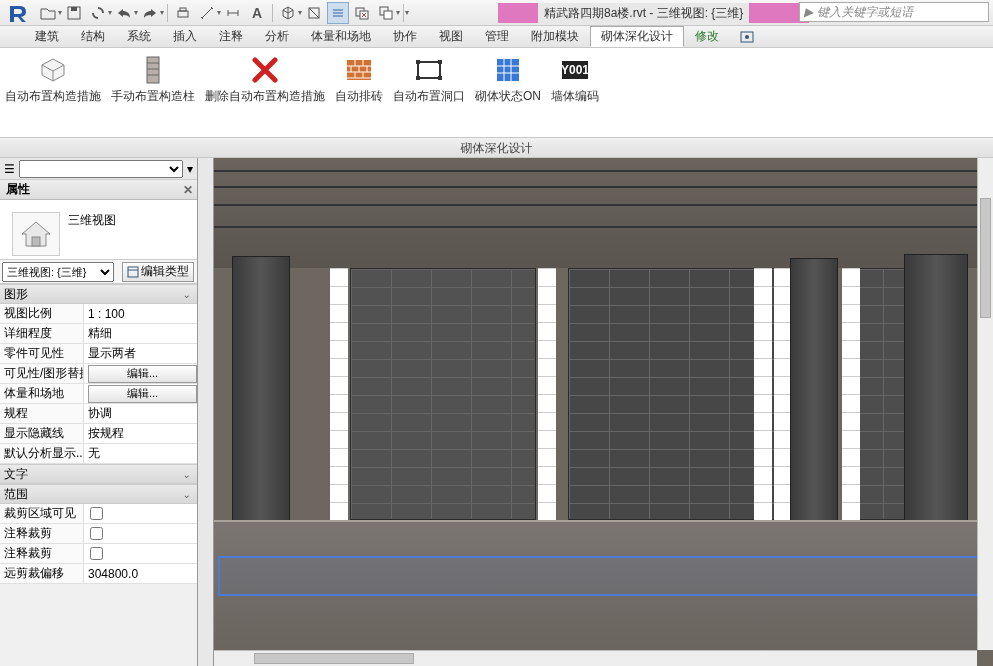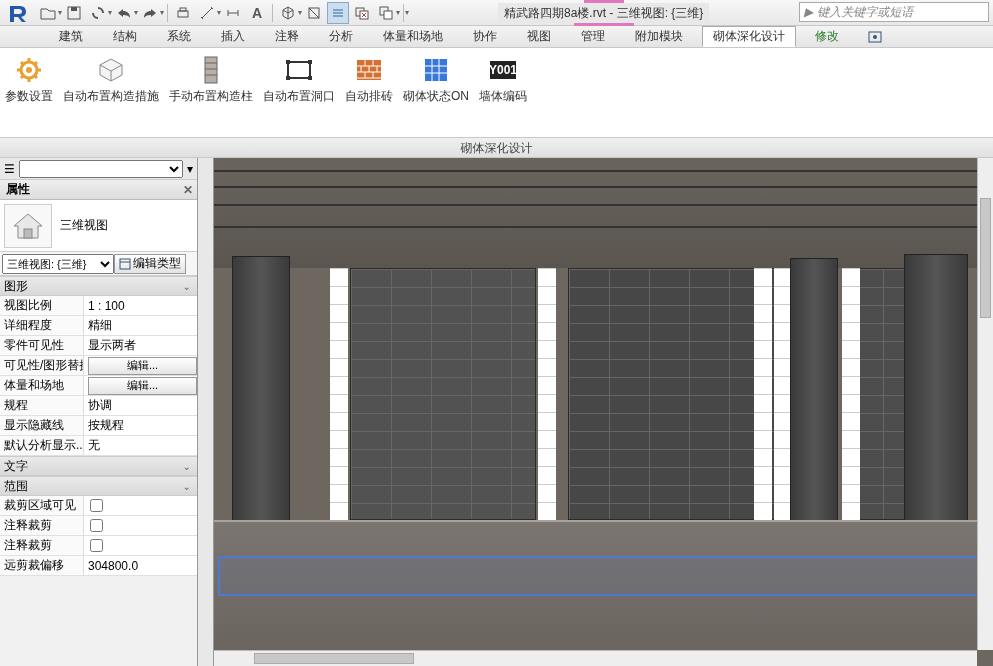--- a/index.html
+++ b/index.html
@@ -4,27 +4,27 @@
 <style>
 * { margin: 0; padding: 0; box-sizing: border-box; font-family: "Microsoft YaHei", Arial, sans-serif; font-size: 12px; }
 body { background: #fff; width: 993px; height: 666px; overflow: hidden; position: relative; }
 
 
 .qat { height: 26px; background: linear-gradient(#f7f7f7,#e8e8e8); display: flex; align-items: center; border-bottom: 1px solid #c8c8c8; }
 .app-logo { width: 32px; height: 24px; display: flex; align-items: center; justify-content: center; margin: 0 2px; }
 .qat-btn { width: 22px; height: 22px; display: flex; align-items: center; justify-content: center; color: #555; margin: 0 1px; }
 .qat-sep { width: 1px; height: 18px; background: #bbb; margin: 0 3px; }
 .drop { font-size: 8px; margin-left: -2px; color: #666; }
-.title-bar { position: absolute; left: 498px; top: 0; display: flex; align-items: center; height: 26px; flex-direction: column; }
+.title-bar { position: absolute; left: 498px; top: 0; display: flex; align-items: center; height: 26px; }
 .title-pink { background: #e078c0; height: 20px; width: 40px; }
 .title-text { background: #e8e8e8; padding: 0 6px; height: 20px; line-height: 20px; color: #333; }
 .search-box { position: absolute; right: 4px; top: 2px; width: 190px; height: 20px; border: 1px solid #aaa; background: #fff; font-style: italic; color: #888; padding: 0 4px; display: flex; align-items: center; }
 
 
-.menu-row { height: 22px; background: linear-gradient(#f4f4f4,#e4e4e4); display: flex; align-items: stretch; border-bottom: 1px solid #c8c8c8; padding-left: 48px; gap: 8px; }
+.menu-row { height: 22px; background: linear-gradient(#f4f4f4,#e4e4e4); display: flex; align-items: stretch; border-bottom: 1px solid #c8c8c8; padding-left: 24px; }
 .menu-item { padding: 0 10px; display: flex; align-items: center; color: #333; border: 1px solid transparent; }
 .menu-item.active { background: #fff; border: 1px solid #aaa; border-bottom: 1px solid #fff; }
 .menu-item.mod { color: #2a7a2a; }
 .menu-extra { margin-left: 6px; width: 22px; display: flex; align-items: center; justify-content: center; }
 
 
 .ribbon { height: 90px; background: #fff; border-bottom: 1px solid #c8c8c8; display: flex; align-items: flex-start; padding-top: 4px; }
 .rbtn { display: flex; flex-direction: column; align-items: center; padding: 2px 4px; margin: 0 1px; }
 .rbtn .ico { width: 32px; height: 32px; display: flex; align-items: center; justify-content: center; }
 .rbtn .lbl { font-size: 12px; color: #333; margin-top: 2px; text-align: center; white-space: nowrap; }
@@ -35,26 +35,26 @@
 .below { position: absolute; top: 158px; bottom: 0; left: 0; right: 0; display: flex; }
 
 .left-col { width: 198px; background: #f0f0f0; display: flex; flex-direction: column; border-right: 1px solid #999; }
 .typebar { height: 22px; background: #e8e8e8; display: flex; align-items: center; padding: 0 4px; border-bottom: 1px solid #ccc; }
 .typebar select { flex: 1; height: 18px; font-size: 11px; }
 .typebar .lines { margin-left: 4px; }
 
 .props-header { height: 20px; background: linear-gradient(#eee,#ddd); border-bottom: 1px solid #bbb; padding-left: 6px; display: flex; align-items: center; font-weight: bold; position: relative; }
 .props-header .x { position: absolute; right: 4px; color: #666; }
 
-.type-sel { height: 52px; background: #fff; display: flex; align-items: center; padding: 4px; border-bottom: 1px solid #ccc; }
+.type-sel { height: 60px; background: #fff; display: flex; padding: 12px; border-bottom: 1px solid #ccc; }
 .type-sel .house { width: 48px; height: 44px; border: 1px solid #ccc; background: #f8f8f8; display: flex; align-items: center; justify-content: center; margin-right: 8px; }
 
 .instance-row { height: 24px; display: flex; align-items: center; padding: 2px; background: #f6f6f6; border-bottom: 1px solid #ccc; }
 .instance-row select { width: 112px; height: 20px; font-size: 11px; }
-.edit-type-btn { margin-left: 0; height: 20px; padding: 8px 4px; font-size: 11px; display: flex; align-items: center; border: 1px solid #999; background: linear-gradient(#fff,#e4e4e4); }
+.edit-type-btn { margin-left: 8px; height: 20px; padding: 8px 4px; font-size: 11px; display: flex; align-items: center; border: 1px solid #999; background: linear-gradient(#fff,#e4e4e4); }
 
 .grp-head { height: 20px; background: linear-gradient(#eaeaea,#d8d8d8); padding-left: 4px; display: flex; align-items: center; border-top: 1px solid #ccc; border-bottom: 1px solid #ccc; position: relative; }
 .grp-head .exp { position: absolute; right: 6px; font-size: 10px; color: #666; }
 
 .prow { height: 20px; display: flex; border-bottom: 1px solid #e0e0e0; background: #fff; }
 .prow .pl { width: 84px; padding-left: 4px; display: flex; align-items: center; border-right: 1px solid #ddd; background: #fafafa; overflow: hidden; white-space: nowrap; }
 .prow .pv { flex: 1; padding-left: 4px; display: flex; align-items: center; }
 .prow .pv.btn button { width: 100%; height: 18px; font-size: 11px; background: linear-gradient(#fff,#e4e4e4); border: 1px solid #999; }
 .prow .pv input[type=checkbox]{ margin-left: 2px; }
 
@@ -211,69 +211,65 @@
         <rect x="1" y="1" width="12" height="10" fill="none" stroke="#357"></rect>
         <circle cx="7" cy="6" r="2" fill="#357"></circle>
       </svg>
     </div>
   </div>
 
 <div class="ribbon" id="ribbon">
     <div class="rbtn">
       <div class="ico">
         <svg width="30" height="30">
-          <circle cx="15" cy="15" r="8" fill="none" stroke="#e8a030" stroke-width="3"></circle>
-          <circle cx="15" cy="15" r="3" fill="#e8a030"></circle>
-          <g stroke="#e8a030" stroke-width="3">
-            <path d="M15 3v4M15 23v4M3 15h4M23 15h4M7 7l3 3M20 20l3 3M23 7l-3 3M10 20l-3 3"></path>
-          </g>
-        </svg>
-      </div>
-      <div class="lbl">参数设置</div>
-    </div>
-    <div class="rbtn">
-      <div class="ico">
-        <svg width="30" height="30">
           <path d="M15 4l11 6v10l-11 6-11-6V10z" fill="#f4f4f4" stroke="#888"></path>
           <path d="M4 10l11 6 11-6M15 16v10" fill="none" stroke="#888"></path>
         </svg>
       </div>
       <div class="lbl">自动布置构造措施</div>
     </div>
     <div class="rbtn">
       <div class="ico">
         <svg width="30" height="30">
           <rect x="9" y="2" width="12" height="26" fill="#b8b0a8" stroke="#666"></rect>
           <path d="M9 8h12M9 14h12M9 20h12" stroke="#666"></path>
         </svg>
       </div>
       <div class="lbl">手动布置构造柱</div>
+    </div>
+    <div class="rbtn">
+      <div class="ico">
+        <svg width="30" height="30">
+          <path d="M5 5l20 20M25 5L5 25" stroke="#d02020" stroke-width="5" stroke-linecap="round"></path>
+        </svg>
+      </div>
+      <div class="lbl">删除自动布置构造措施</div>
+    </div>
+    <div class="rbtn">
+      <div class="ico">
+        <svg width="30" height="30">
+          <rect x="3" y="5" width="24" height="20" fill="#d47030"></rect>
+          <g stroke="#fff" stroke-width="1">
+            <path d="M3 11h24M3 17h24M3 23h24M11 5v6M19 5v6M7 11v6M15 11v6M23 11v6M11 17v6M19 17v6"></path>
+          </g>
+        </svg>
+      </div>
+      <div class="lbl">自动排砖</div>
     </div>
     <div class="rbtn">
       <div class="ico">
         <svg width="30" height="30">
           <rect x="4" y="7" width="22" height="16" fill="none" stroke="#333" stroke-width="2"></rect>
           <rect x="2" y="5" width="4" height="4" fill="#333"></rect>
           <rect x="24" y="5" width="4" height="4" fill="#333"></rect>
           <rect x="2" y="21" width="4" height="4" fill="#333"></rect>
           <rect x="24" y="21" width="4" height="4" fill="#333"></rect>
         </svg>
       </div>
       <div class="lbl">自动布置洞口</div>
-    </div>
-    <div class="rbtn">
-      <div class="ico">
-        <svg width="30" height="30">
-          <rect x="3" y="5" width="24" height="20" fill="#d47030"></rect>
-          <g stroke="#fff" stroke-width="1">
-            <path d="M3 11h24M3 17h24M3 23h24M11 5v6M19 5v6M7 11v6M15 11v6M23 11v6M11 17v6M19 17v6"></path>
-          </g>
-        </svg>
-      </div>
-      <div class="lbl">自动排砖</div>
     </div>
     <div class="rbtn">
       <div class="ico">
         <svg width="30" height="30">
           <rect x="4" y="4" width="22" height="22" fill="#3878d8"></rect>
           <g stroke="#fff">
             <path d="M4 11h22M4 18h22M11 4v22M18 4v22"></path>
           </g>
         </svg>
       </div>

